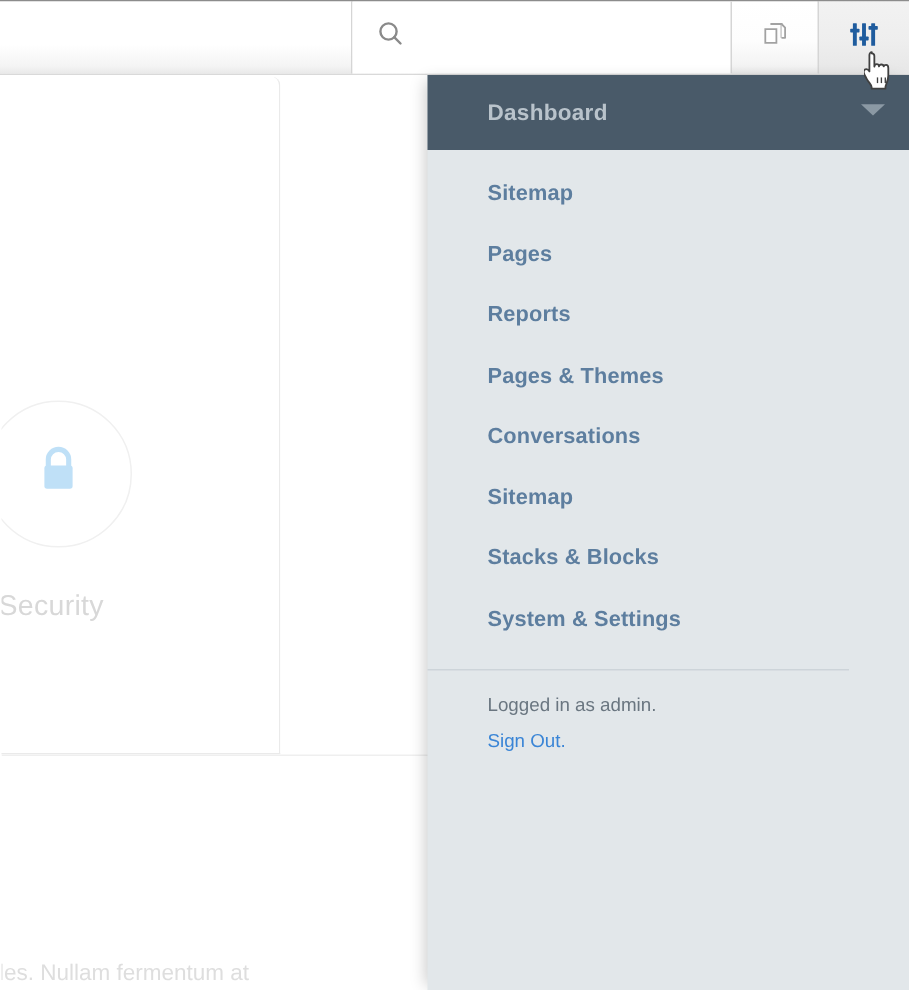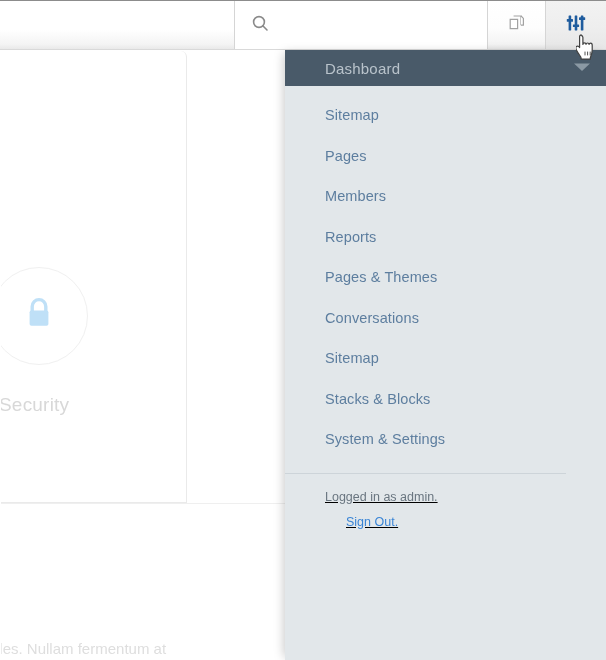--- a/index.html
+++ b/index.html
@@ -149,26 +149,27 @@
     position: absolute;
     left: 285px;
     top: 50px;
     width: 321px;
     height: 610px;
     background: #e2e7ea;
     box-shadow: -4px 0 10px -3px rgba(0,0,0,0.22);
   }
   #dd-header {
     position: relative;
-    height: 36px;
+    height: 50px;
     background: #495a69;
     display: flex;
     align-items: center;
     padding: 0 0 0 40px;
     box-sizing: border-box;
+    font-weight: bold;
   }
   #dd-header-title {
     font-size: 15px;
     color: #b9c3cb;
     letter-spacing: 0.2px;
   }
   #dd-caret {
     position: absolute;
     right: 14px;
     top: 50%;
@@ -179,41 +180,40 @@
   }
   .dd-link {
     display: block;
     font-size: 14.5px;
     color: #5d7e9f;
     text-decoration: none;
     line-height: 1;
     margin-bottom: 26px;
     letter-spacing: 0.1px;
     cursor: pointer;
+    font-weight: bold;
   }
   #dd-divider {
     margin: 4px 40px 0 0;
     height: 1px;
     background: #cdd4d9;
   }
   #dd-footer {
     padding: 16px 0 0 40px;
-    text-decoration: underline;
   }
   #logged-in-text {
     font-size: 12.5px;
     color: #6a7680;
     margin-bottom: 8px;
   }
   #sign-out-link {
     font-size: 12.5px;
     color: #3a85d6;
     text-decoration: none;
     cursor: pointer;
-    margin-left: 21px;
   }
 
   
   #cursor {
     position: absolute;
     left: 576px;
     top: 34px;
     width: 22px;
     height: 26px;
     pointer-events: none;
@@ -292,21 +292,20 @@
       <span id="dd-caret" class="icon">
         <svg width="20" height="12" viewBox="0 0 20 12">
           <path d="M2 2.5 L10 10 L18 2.5 Z" fill="#8b99a4"></path>
         </svg>
       </span>
     </div>
 
     <div id="dd-body">
       <a class="dd-link" href="#">Sitemap</a>
       <a class="dd-link" href="#">Pages</a>
-      <a class="dd-link" href="#">Members</a>
       <a class="dd-link" href="#">Reports</a>
       <a class="dd-link" href="#">Pages &amp; Themes</a>
       <a class="dd-link" href="#">Conversations</a>
       <a class="dd-link" href="#">Sitemap</a>
       <a class="dd-link" href="#">Stacks &amp; Blocks</a>
       <a class="dd-link" href="#">System &amp; Settings</a>
     </div>
 
     <div id="dd-divider"></div>
 

